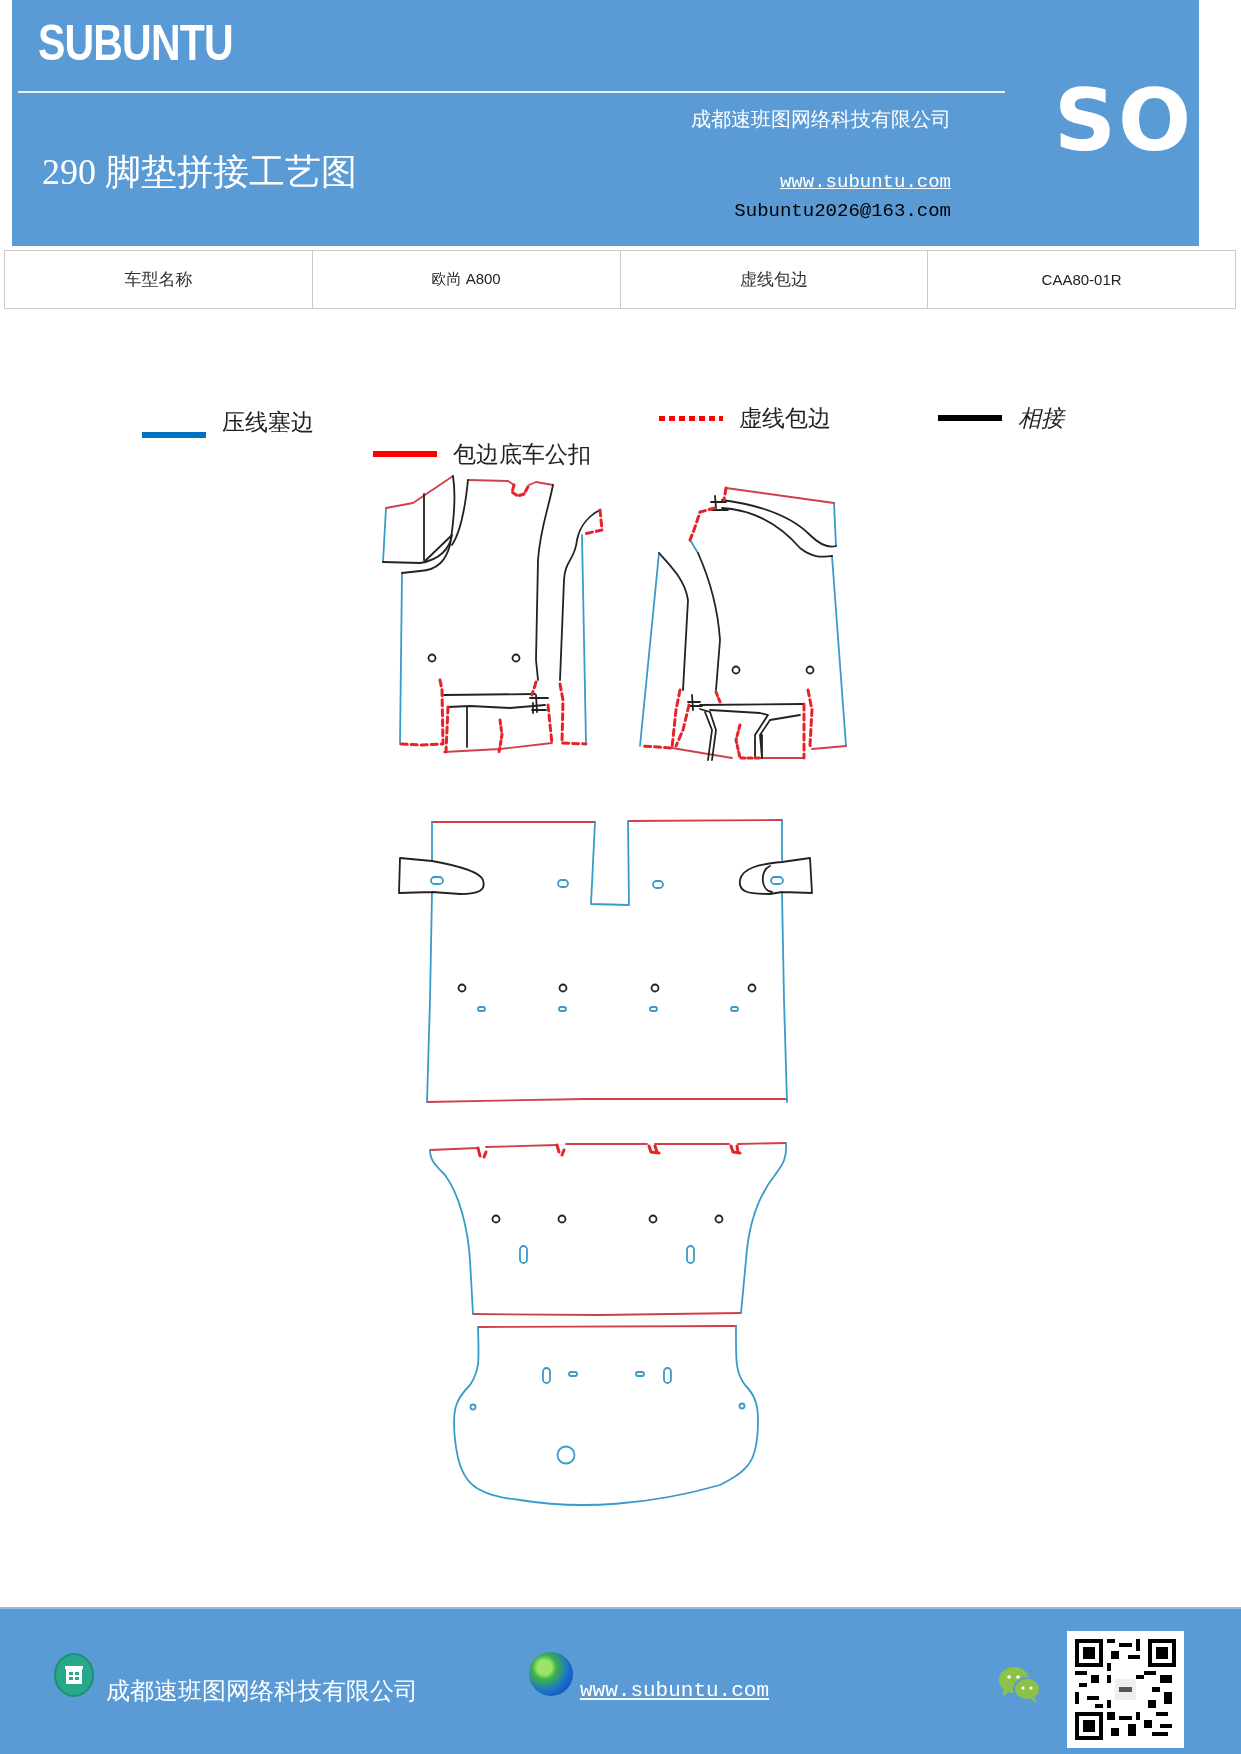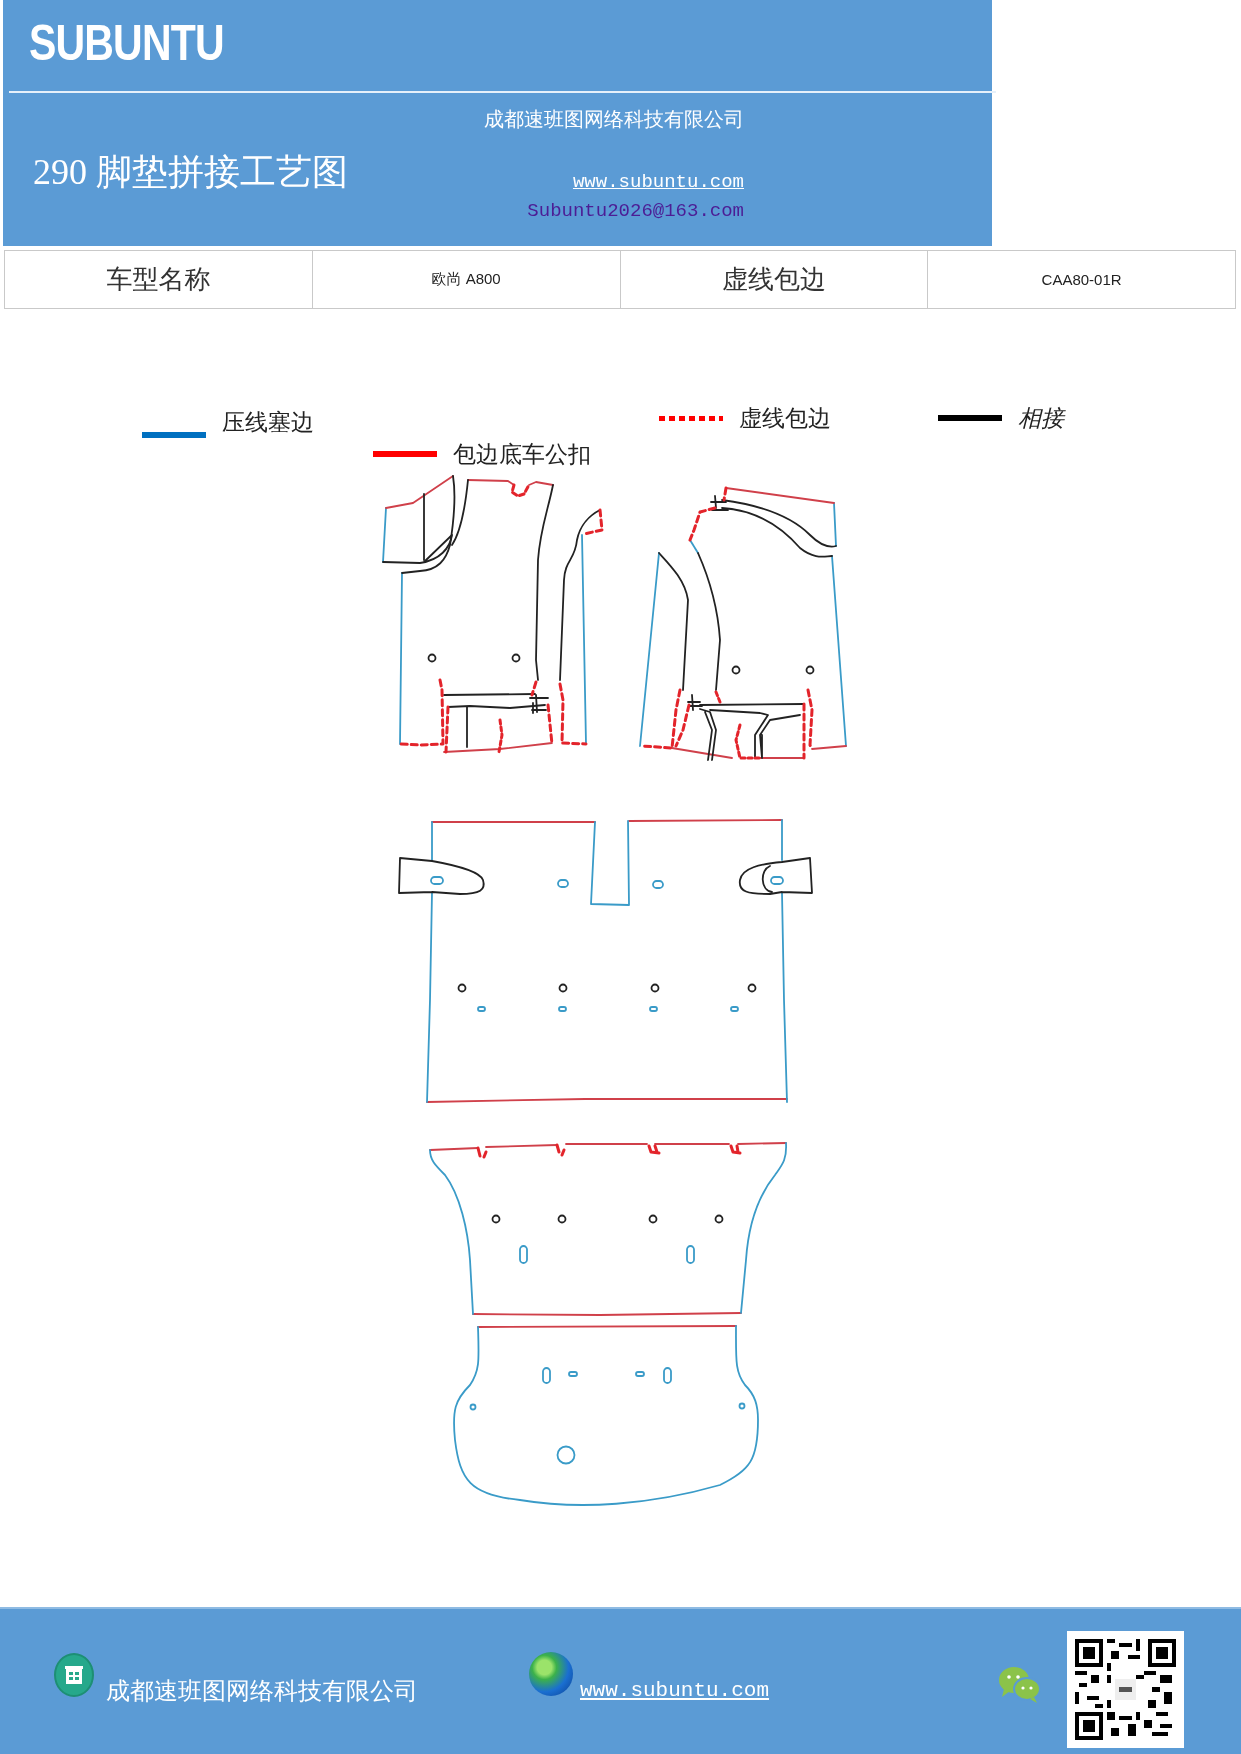--- a/index.html
+++ b/index.html
@@ -1,29 +1,29 @@
 <!DOCTYPE html>
 <html><head>
 <meta charset="utf-8">
 <style>
   * { box-sizing: border-box; margin: 0; padding: 0; }
   html, body { width: 1241px; height: 1754px; background: #ffffff; overflow: hidden; }
   body { position: relative; font-family: "DejaVu Serif", "Liberation Serif", serif; color: #222; }
 
-  .header { position: absolute; left: 3px; top: 0; width: 989px; height: 246px; background: #5b9bd5; }
+  .header { position: absolute; left: 12px; top: 0; width: 1187px; height: 246px; background: #5b9bd5; }
   .brand { position: absolute; left: 26px; top: 14px; font-family: "Liberation Sans", sans-serif; font-weight: bold; font-size: 50px; color: #fff; letter-spacing: -1px; transform: scaleX(0.82); transform-origin: left top; }
   .header-rule { position: absolute; left: 6px; top: 91px; width: 987px; height: 2px; background: #e6f0fa; }
   .doc-title { position: absolute; left: 30px; top: 148px; font-size: 36px; color: #fff; font-family: "Liberation Serif", "DejaVu Serif", serif; }
   .company { position: absolute; right: 248px; top: 106px; font-size: 20px; color: #fff; font-family: "DejaVu Serif", serif; }
   .website { position: absolute; right: 248px; top: 171px; font-size: 19px; color: #fff; text-decoration: underline; font-family: "Liberation Mono", monospace; }
-  .email { position: absolute; right: 248px; top: 200px; font-size: 19px; color: #4c1d95; font-family: "Liberation Mono", monospace; }
+  .email { position: absolute; right: 248px; top: 200px; font-size: 19px; color: #000000; font-family: "Liberation Mono", monospace; }
   .sop { position: absolute; left: 1042px; top: 70px; font-size: 86px; font-weight: bold; color: #fff; font-family: "DejaVu Sans", sans-serif; letter-spacing: 2px; }
 
   .info-table { position: absolute; left: 4px; top: 250px; width: 1232px; border-collapse: collapse; table-layout: fixed; }
-  .info-table td { border: 1.5px solid #c9c9c9; height: 58px; text-align: center; vertical-align: middle; font-size: 26px; color: #222; }
+  .info-table td { border: 1.5px solid #c9c9c9; height: 58px; text-align: center; vertical-align: middle; font-size: 17px; color: #222; }
   .info-table td.label { font-family: "DejaVu Serif", serif; color: #333; }
   .info-table td.value { font-family: "Liberation Sans", sans-serif; font-size: 15px; }
 
   .legend { position: absolute; top: 398px; left: 0; width: 1241px; height: 40px; }
   .legend-item { position: absolute; top: 0; height: 40px; display: flex; align-items: center; }
   .swatch { width: 64px; height: 6px; margin-right: 16px; }
   .swatch.dotted { height: 5px; background: repeating-linear-gradient(90deg, #ff0000 0 6px, transparent 6px 10px) !important; }
   .legend-label { font-size: 23px; color: #222; font-family: "DejaVu Serif", serif; }
 
   .diagram { position: absolute; left: 0; top: 0; width: 1241px; height: 1754px; pointer-events: none; }

